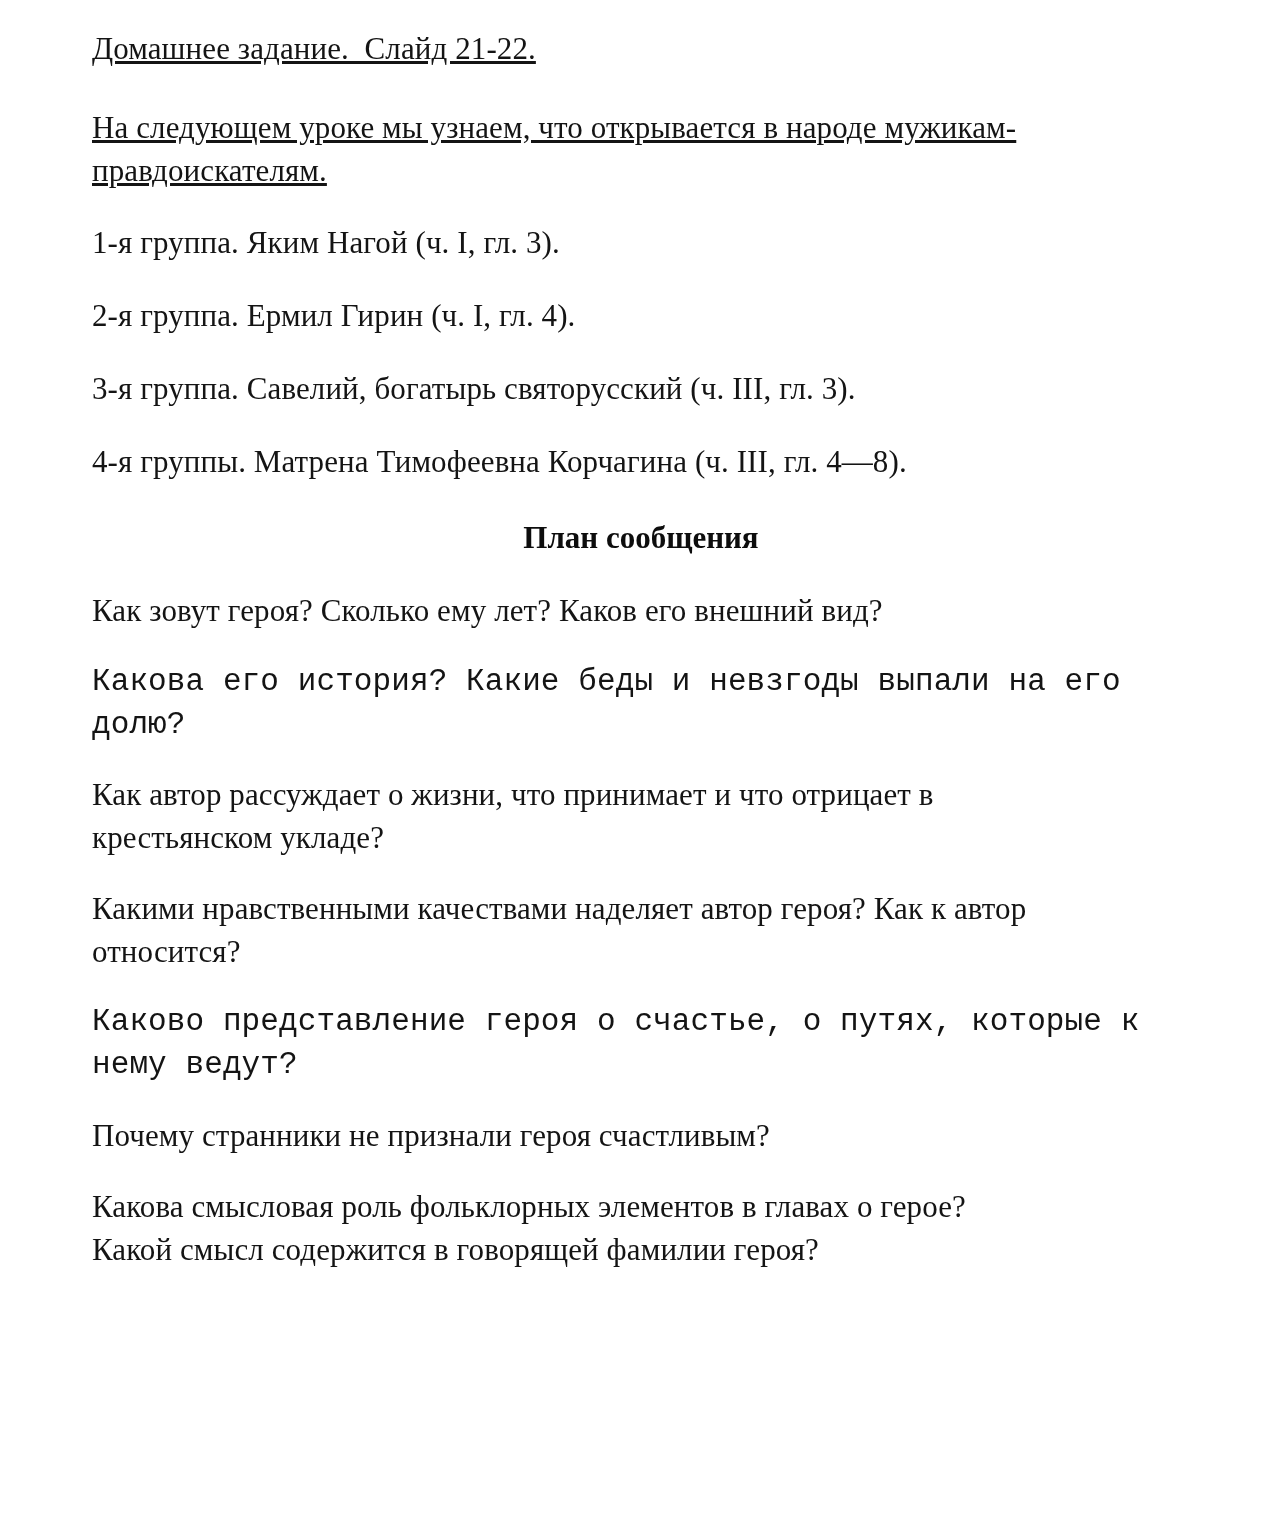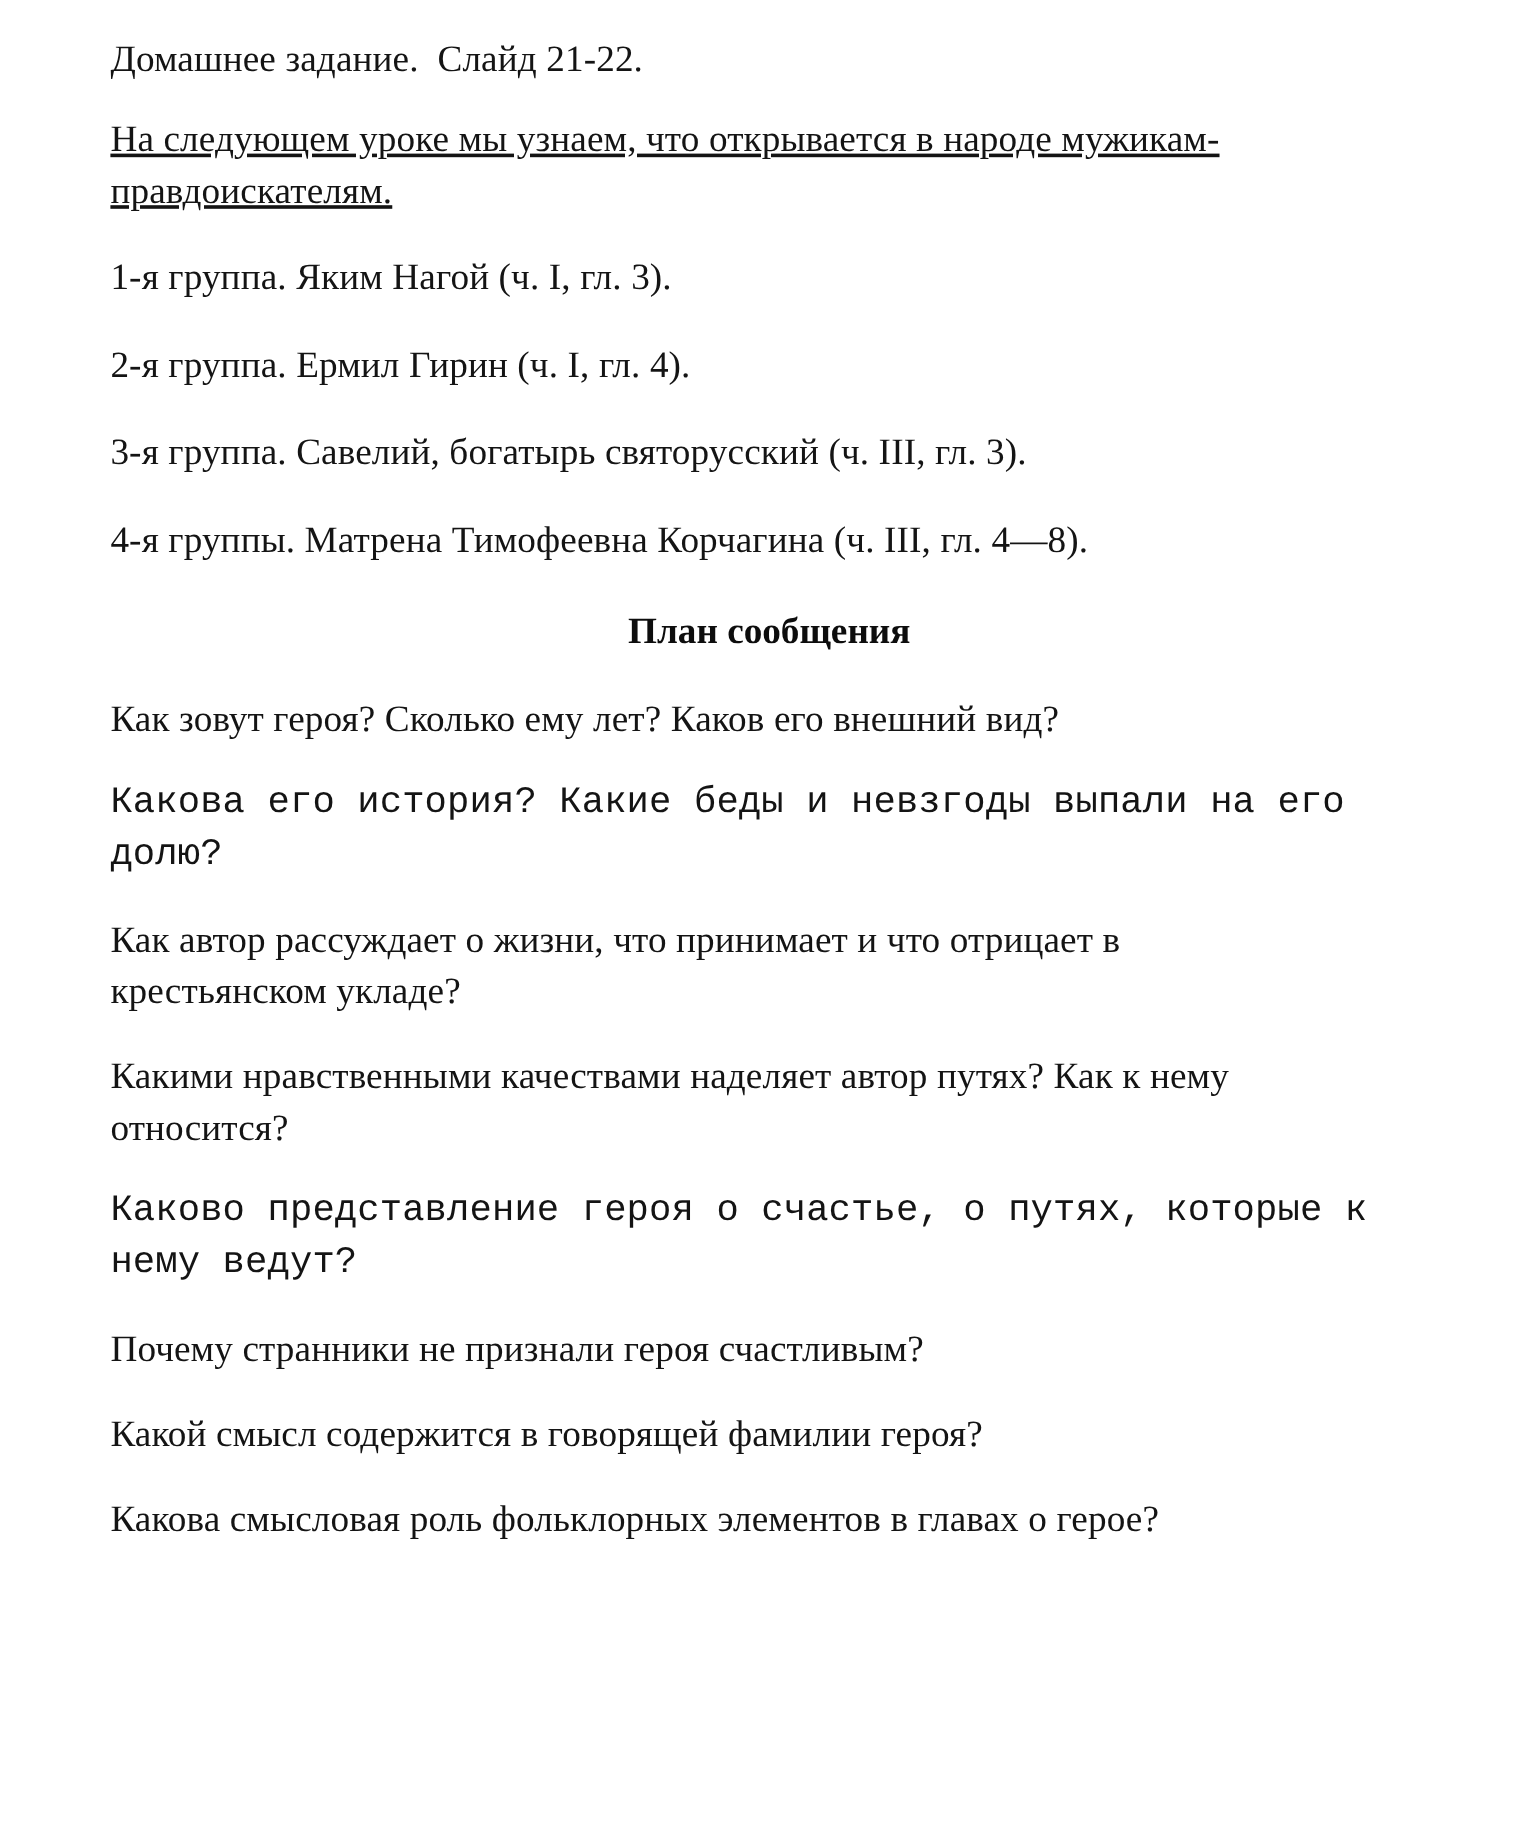--- a/index.html
+++ b/index.html
@@ -29,21 +29,22 @@
   .para {
     font-size: 31px;
     line-height: 1.38;
     margin: 0 0 28px 0;
     color: #141414;
     letter-spacing: 0.1px;
     white-space: pre-wrap;
     max-width: 1065px;
   }
   .para.first {
-    margin-bottom: 24px;
+    margin-bottom: 36px;
+    text-decoration: underline;
   }
   .para.wrap {
     max-width: 1010px;
   }
   .para.group {
     margin-bottom: 30px;
   }
   .para.intro {
     max-width: 950px;
     margin-bottom: 30px;
@@ -86,24 +87,24 @@
     <p class="para group">4-я группы. Матрена Тимофеевна Корчагина (ч. III, гл. 4—8).</p>
 
     <h2 class="heading">План сообщения</h2>
 
     <p class="para">Как зовут героя? Сколько ему лет? Каков его внешний вид?</p>
 
     <p class="para q-wide">Какова его история? Какие беды и невзгоды выпали на его долю?</p>
 
     <p class="para wrap">Как автор рассуждает о жизни, что принимает и что отрицает в крестьянском укладе?</p>
 
-    <p class="para wrap">Какими нравственными качествами наделяет автор путях? Как к нему относится?</p>
+    <p class="para wrap">Какими нравственными качествами наделяет автор героя? Как к автор относится?</p>
 
     <p class="para q-wide">Каково представление героя о счастье, о путях, которые к нему ведут?</p>
 
     <p class="para">Почему странники не признали героя счастливым?</p>
 
+    <p class="para last">Какова смысловая роль фольклорных элементов в главах о герое?</p>
+
     <p class="para">Какой смысл содержится в говорящей фамилии героя?</p>
-
-    <p class="para last">Какова смысловая роль фольклорных элементов в главах о герое?</p>
 
   </div>
 </div>
 
 </body></html>

